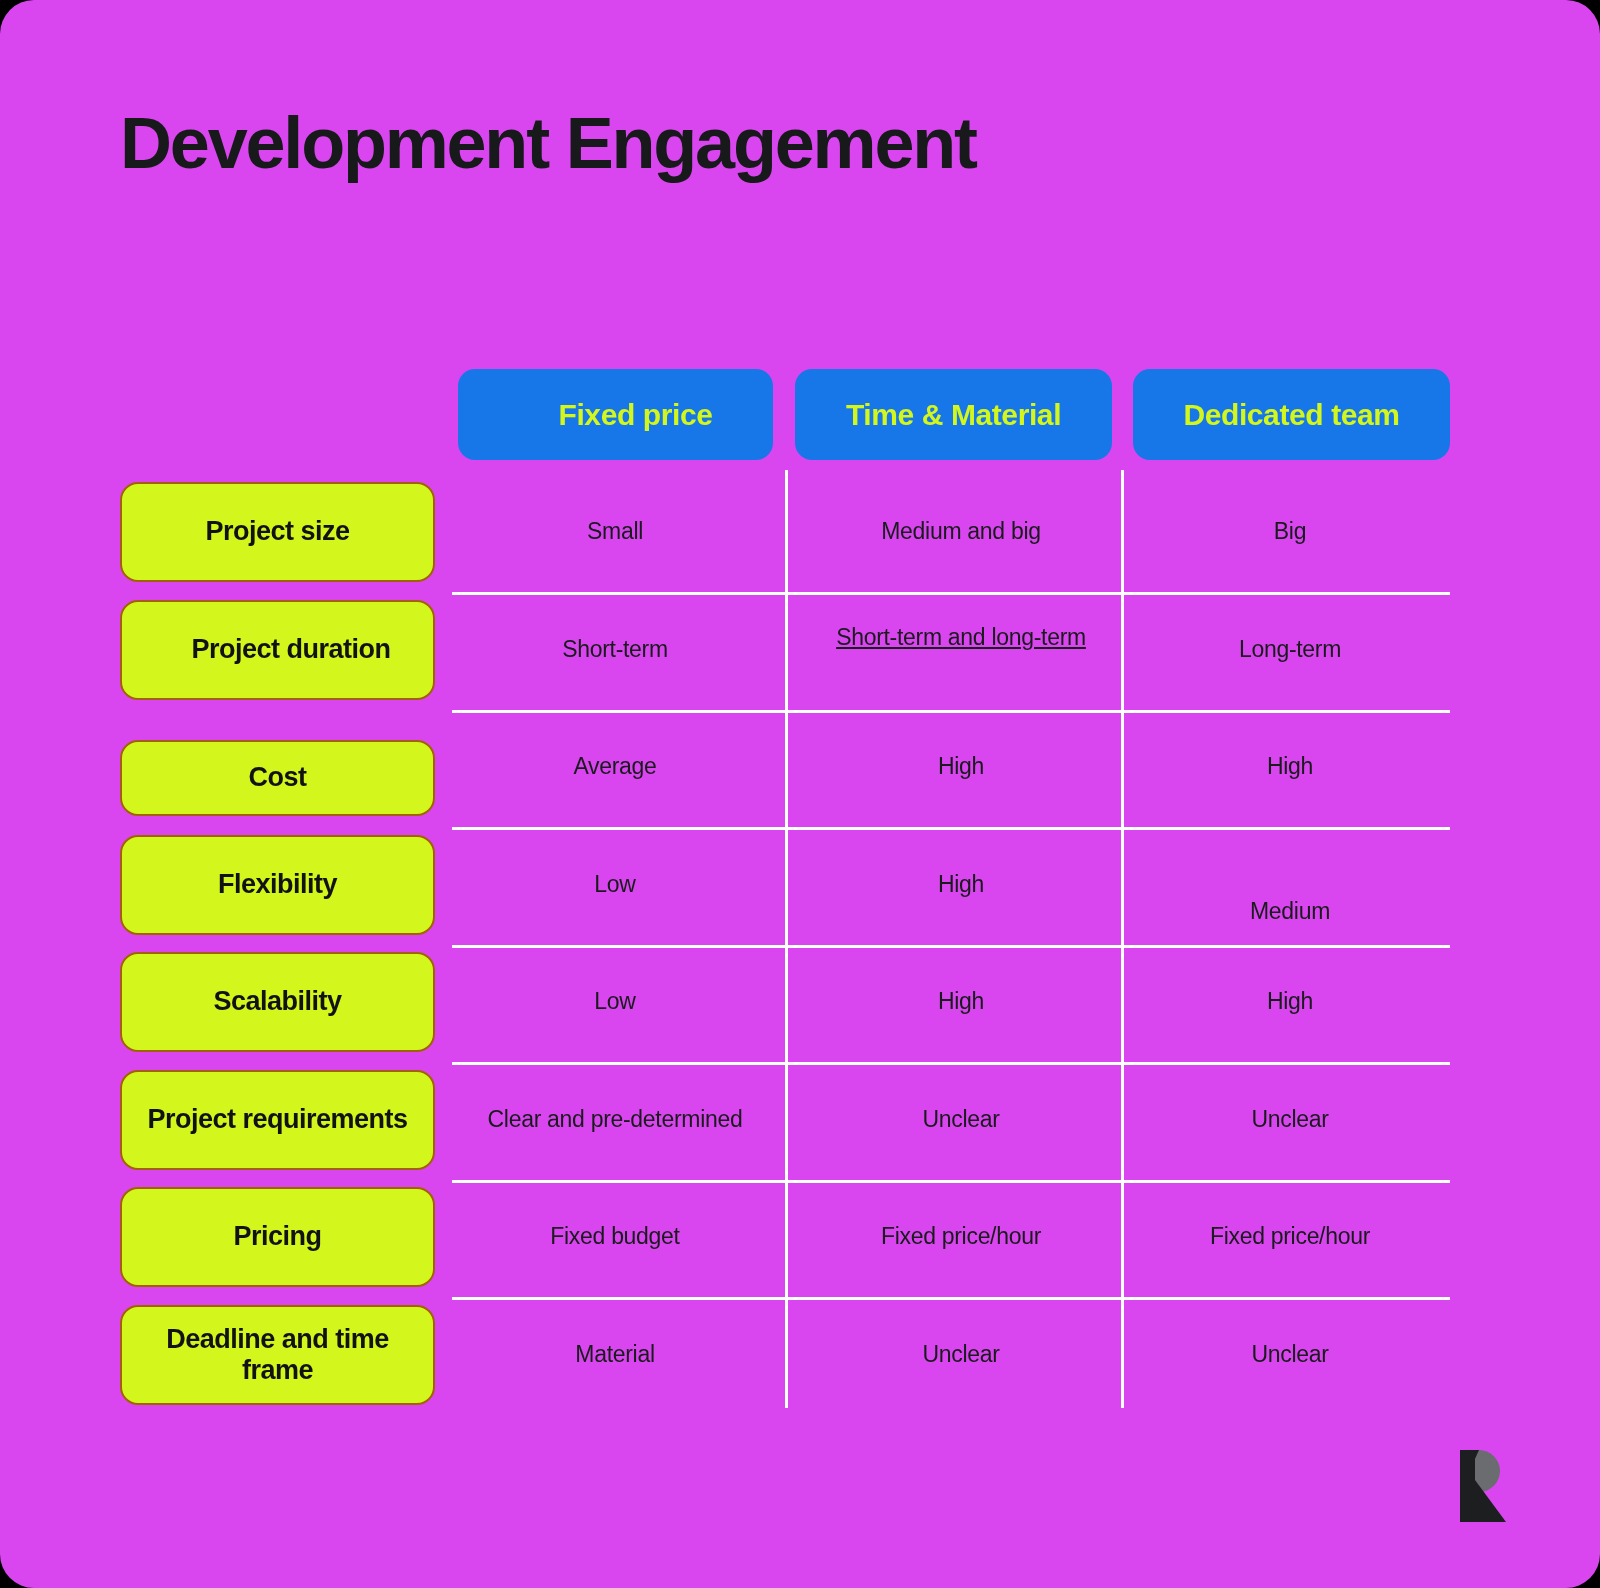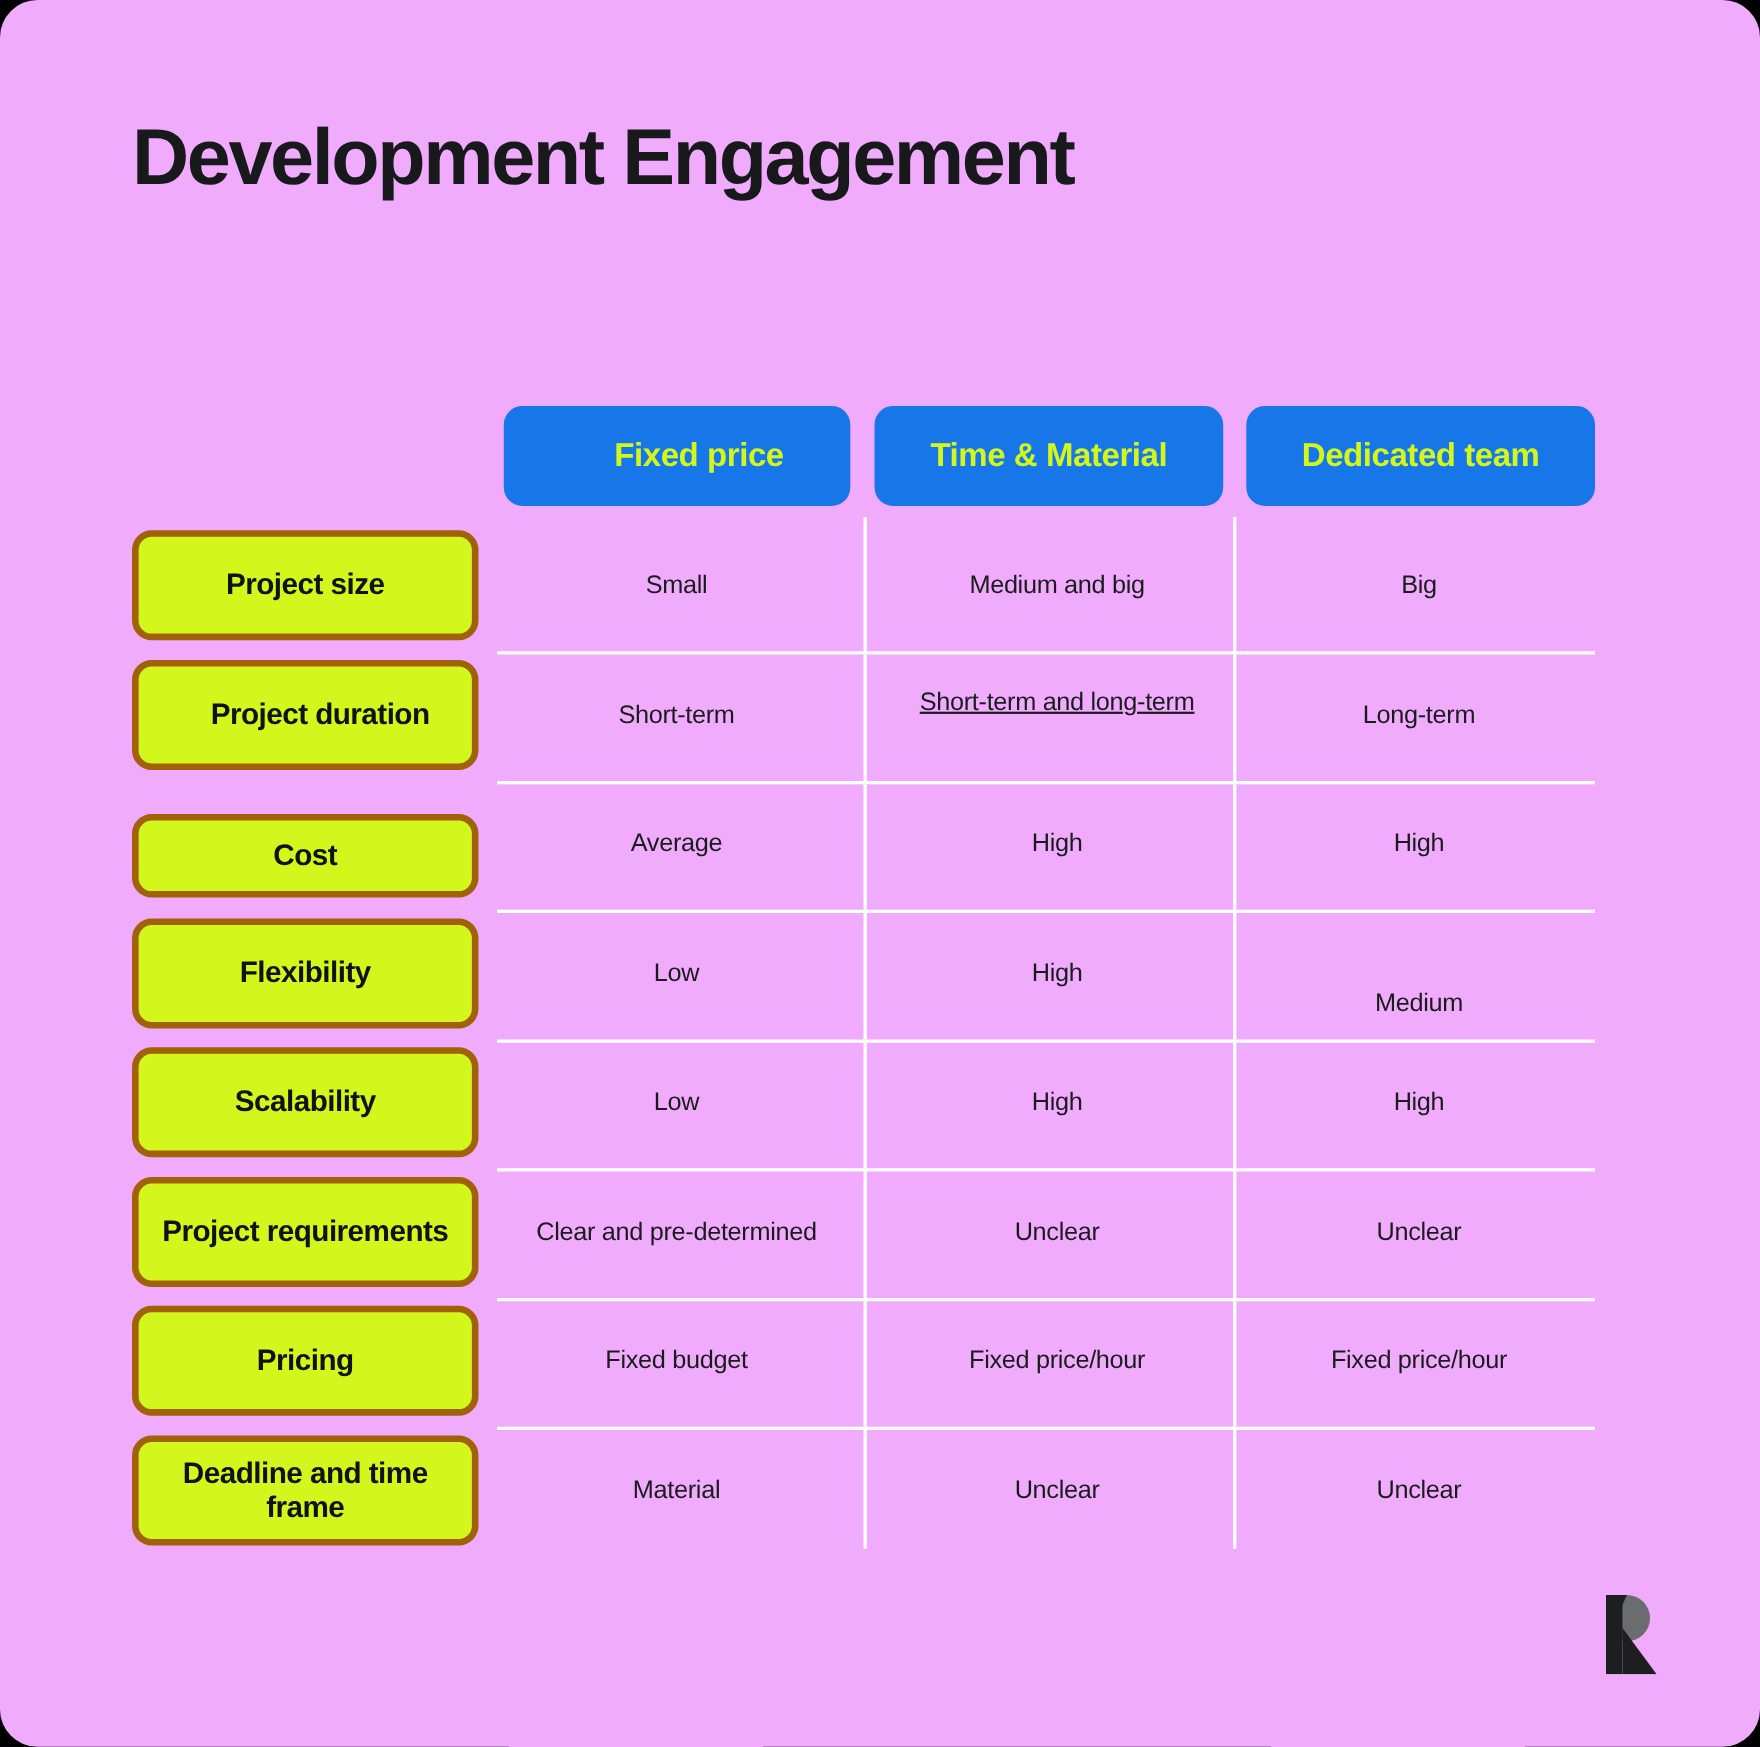--- a/index.html
+++ b/index.html
@@ -8,21 +8,21 @@
     width: 1600px;
     height: 1588px;
     background: #000000;
     font-family: "Liberation Sans", sans-serif;
     overflow: hidden;
   }
 
   .page {
     position: absolute;
     inset: 0;
-    background: #f0abfc;
+    background: #d946ef;
     border-radius: 34px;
     overflow: hidden;
   }
 
   
   .title {
     position: absolute;
     left: 120px;
     top: 104px;
     width: 1200px;
@@ -63,21 +63,21 @@
   .head-pill.c0 { left: 458px;  width: 315px; padding-left: 40px; }
   .head-pill.c1 { left: 795px;  width: 317px; }
   .head-pill.c2 { left: 1133px; width: 317px; }
 
   
   .row-pill {
     position: absolute;
     left: 120px;
     width: 315px;
     background: #d3f71c;
-    border: 6px solid #a16207;
+    border: 2px solid #a16207;
     border-radius: 18px;
     display: flex;
     align-items: center;
     justify-content: center;
     text-align: center;
     color: #111214;
     font-size: 27px;
     font-weight: 700;
     line-height: 1.16;
     letter-spacing: -0.5px;

